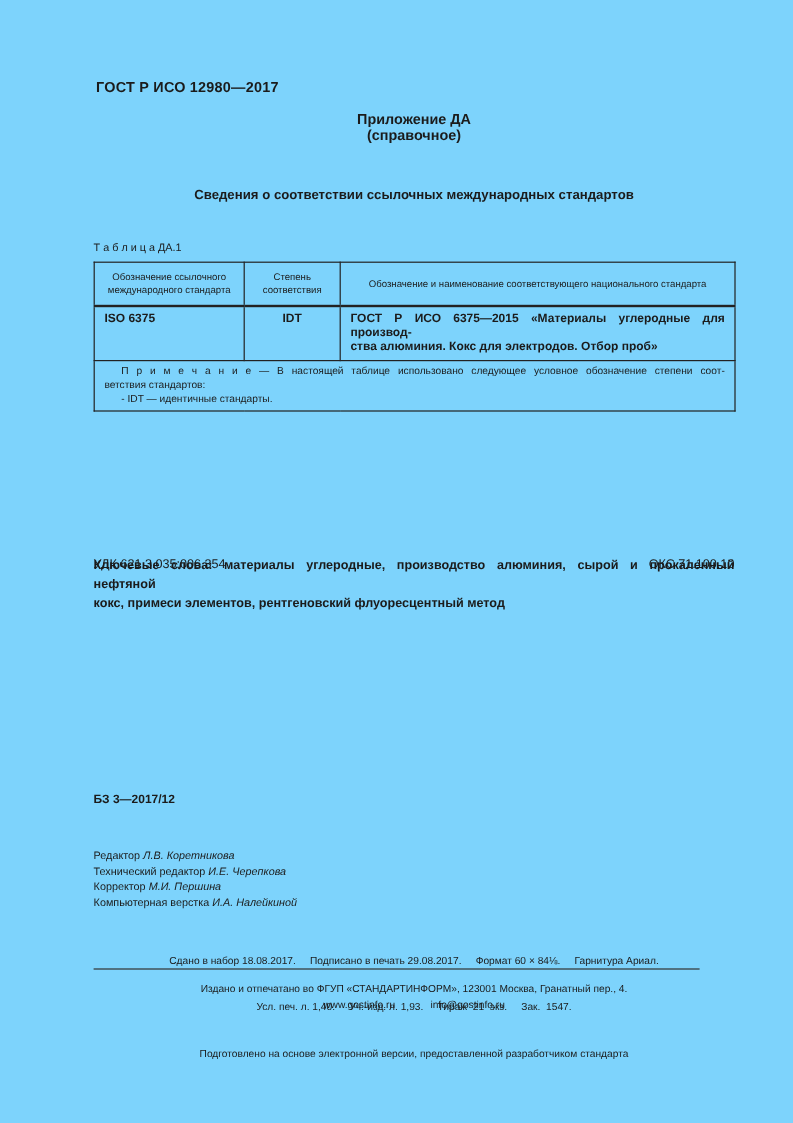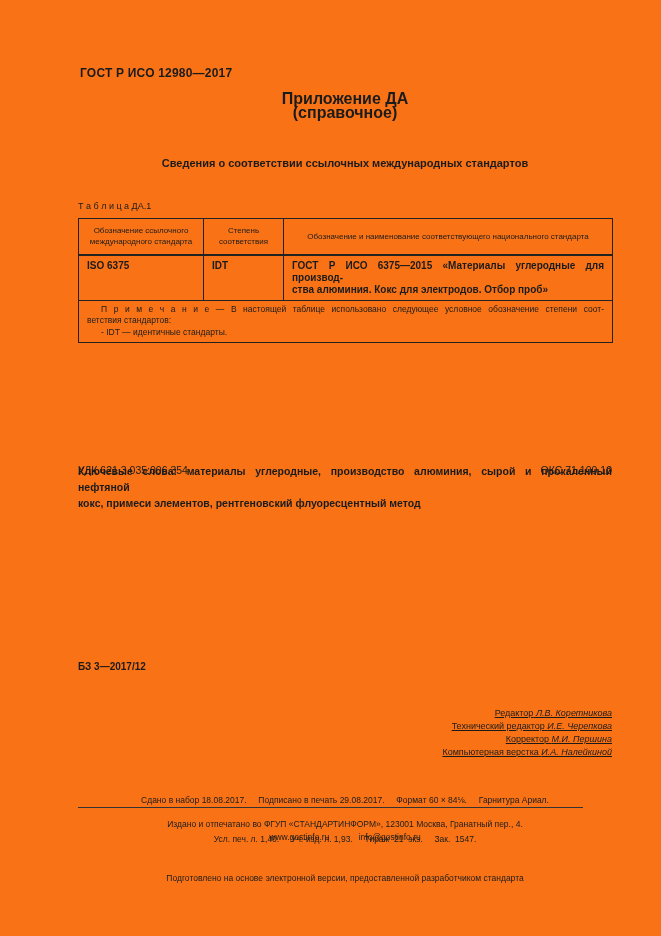--- a/index.html
+++ b/index.html
@@ -1,40 +1,40 @@
 <!DOCTYPE html>
 <html><head>
 <meta charset="utf-8">
 <style>
   html, body { margin: 0; padding: 0; background: #fafafa; }
   .page {
     position: relative;
     width: 661px;
     height: 936px;
-    background: #f97316;
+    background: #7dd3fc;
     font-family: "Liberation Sans", sans-serif;
     color: #1b1b1b;
     overflow: hidden;
   }
   .content {
     position: absolute;
     left: 78px;
     top: 0;
     width: 534px;
     height: 936px;
   }
   .abs { position: absolute; left: 0; width: 100%; }
 
   .doc-number {
     position: absolute;
     top: 66px; left: 2px;
     font-size: 12px; font-weight: bold; letter-spacing: 0.2px;
     white-space: nowrap;
   }
-  .annex { top: 92px; text-align: center; font-weight: bold; font-size: 16px; line-height: 14px; }
+  .annex { top: 92px; text-align: center; font-weight: bold; font-size: 12px; line-height: 14px; }
   .section-title { top: 155px; text-align: center; font-weight: bold; font-size: 11px; line-height: 16px; }
   .table-label { top: 201px; font-size: 9px; }
 
   table.std {
     position: absolute;
     top: 218px; left: 0;
     width: 534px;
     border-collapse: collapse;
     table-layout: fixed;
   }
@@ -53,21 +53,21 @@
     line-height: 11px;
   }
   table.std td.data-cell {
     height: 29px;
     vertical-align: top;
     font-size: 10px;
     line-height: 12px;
     padding: 4px 8px;
     font-weight: bold;
   }
-  .cell-center { text-align: left; }
+  .cell-center { text-align: center; }
   table.std td.note-cell {
     height: 38px;
     vertical-align: top;
     font-size: 8.5px;
     line-height: 11.5px;
     padding: 3px 8px 4px 8px;
   }
   .stretch { text-align: justify; text-align-last: justify; }
   .indent { text-indent: 14px; }
 
@@ -75,21 +75,21 @@
     top: 464px;
     display: flex;
     justify-content: space-between;
     font-size: 10.5px;
     align-items: center;
   }
   .keywords { top: 463px; font-size: 10.5px; line-height: 16px; font-weight: bold; }
 
   .bz { top: 661px; text-align: left; font-weight: bold; font-size: 10px; }
 
-  .editors { top: 707px; text-align: right; font-size: 9px; line-height: 13px; text-decoration: underline; }
+  .editors { top: 707px; text-align: left; font-size: 9px; line-height: 13px; }
   .editors .name { font-style: italic; }
 
   .printinfo { top: 768px; text-align: center; font-size: 8.5px; line-height: 13px; white-space: pre-wrap; }
 
   .rule { position: absolute; top: 807px; left: 0; width: 505px; height: 1px; background: #333; }
 
   .publisher { top: 818px; text-align: center; font-size: 8.5px; line-height: 13px; }
   .publisher .email { margin-left: 27px; }
 </style>
 </head>

